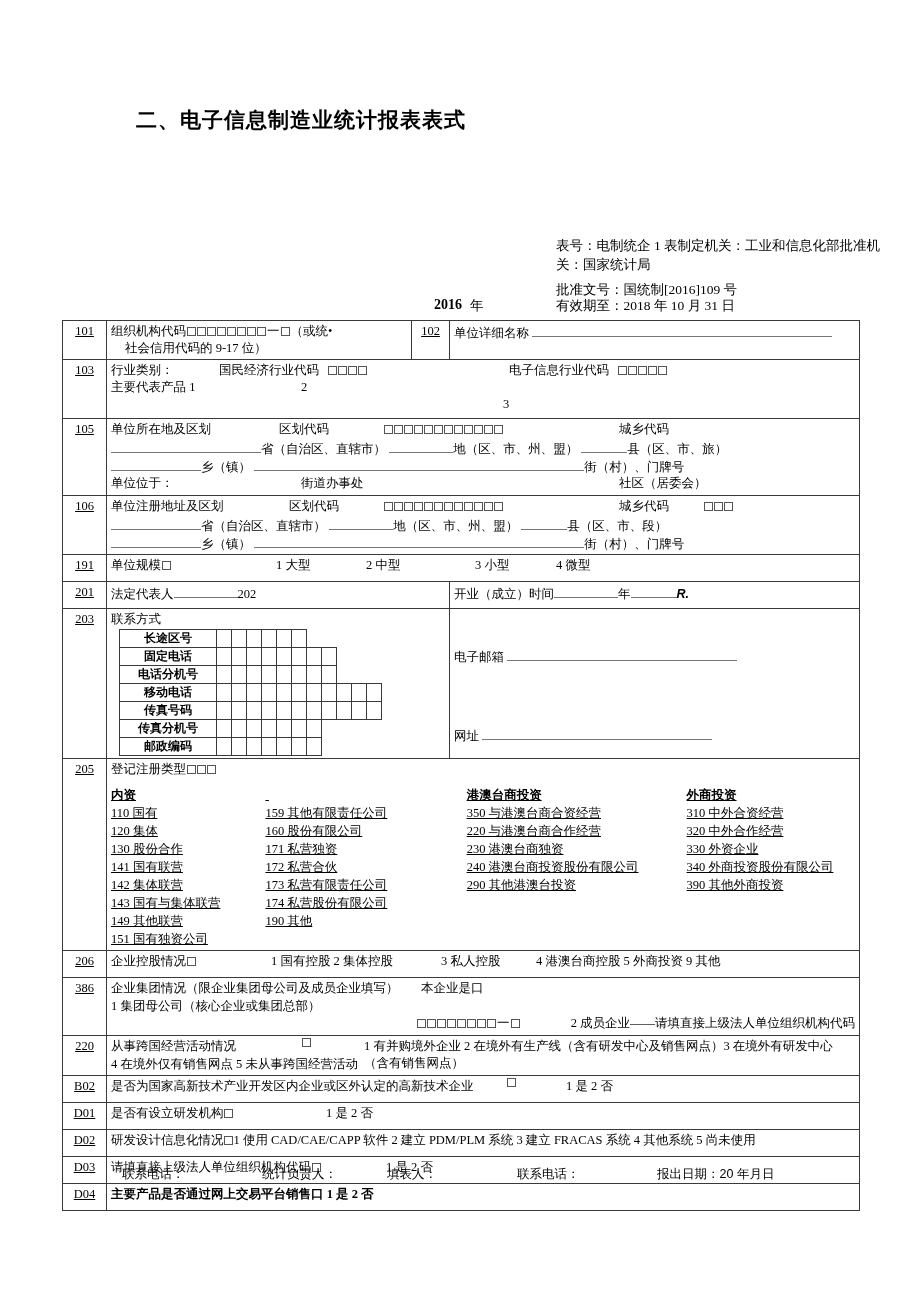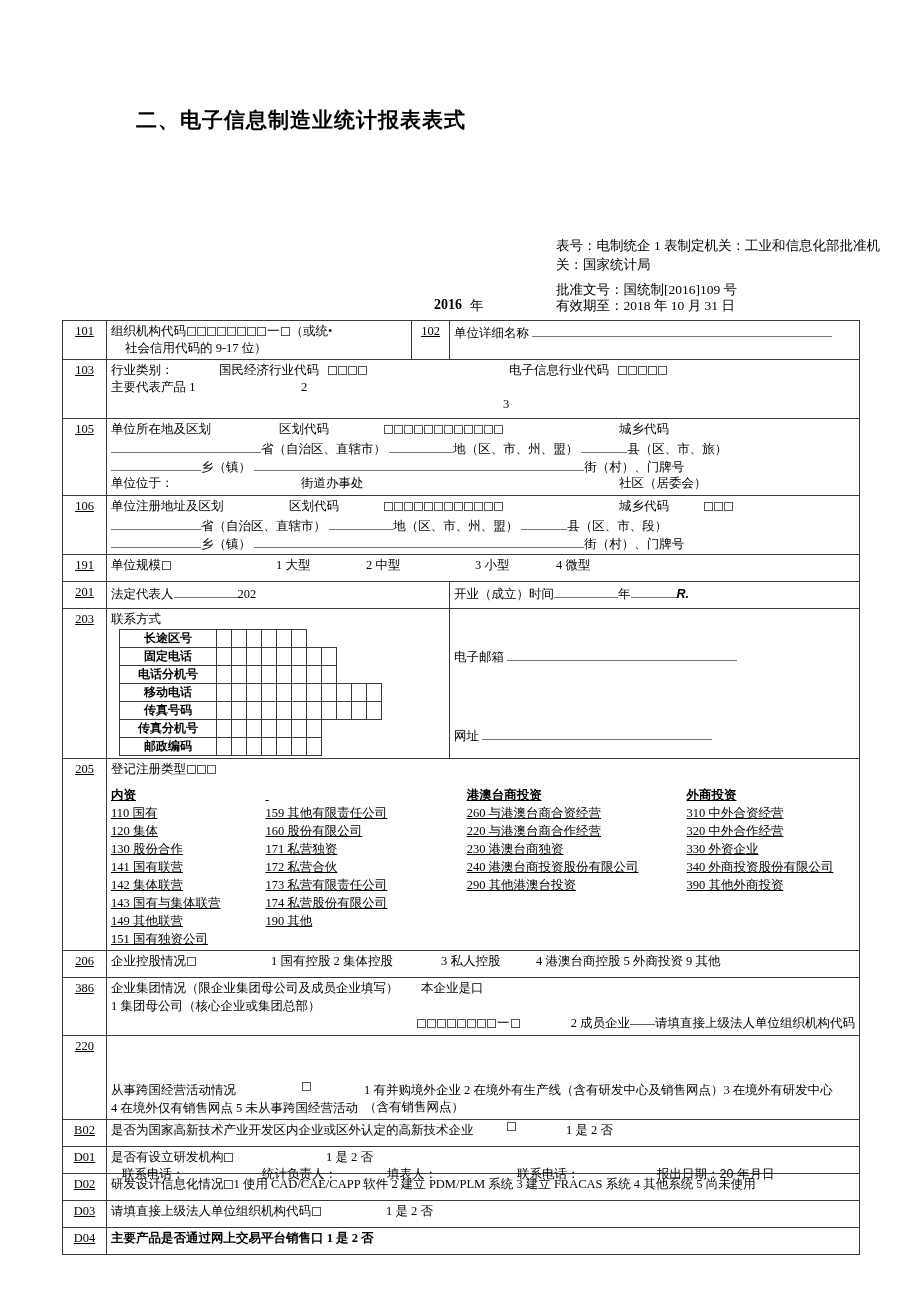--- a/index.html
+++ b/index.html
@@ -457,21 +457,21 @@
             <div>159 其他有限责任公司</div>
             <div>160 股份有限公司</div>
             <div>171 私营独资</div>
             <div>172 私营合伙</div>
             <div>173 私营有限责任公司</div>
             <div>174 私营股份有限公司</div>
             <div>190 其他</div>
           </div>
           <div class="reg-col reg-c3">
             <div class="reg-head">港澳台商投资</div>
-            <div>260 与港澳台商合资经营</div>
+            <div>350 与港澳台商合资经营</div>
             <div>220 与港澳台商合作经营</div>
             <div>230 港澳台商独资</div>
             <div>240 港澳台商投资股份有限公司</div>
             <div>290 其他港澳台投资</div>
           </div>
           <div class="reg-col reg-c4">
             <div class="reg-head">外商投资</div>
             <div>310 中外合资经营</div>
             <div>320 中外合作经营</div>
             <div>330 外资企业</div>
@@ -505,21 +505,21 @@
         <div style="position:relative;height:18px;text-align:right;">
           <span>2 成员企业——请填直接上级法人单位组织机构代码</span>
           <span style="position:absolute;left:305px;"><span class="sq"></span><span class="sq"></span><span class="sq"></span><span class="sq"></span><span class="sq"></span><span class="sq"></span><span class="sq"></span><span class="sq"></span><span class="dash">一</span><span class="sq"></span></span>
         </div>
       </td>
     </tr>
 
     <tr>
       <td class="code mid">220</td>
       <td colspan="3">
-        <div style="position:relative;height:18px;margin-top:44px;">
+        <div style="position:relative;height:18px;">
           <span>从事跨国经营活动情况</span>
           <span style="position:absolute;left:190px;" class="sq"></span>
           <span style="position:absolute;left:253px;">1 有并购境外企业 2 在境外有生产线（含有研发中心及销售网点）3 在境外有研发中心（含有销售网点）</span>
         </div>
         <div>4 在境外仅有销售网点 5 未从事跨国经营活动</div>
       </td>
     </tr>
 
     <tr>
       <td class="code mid">B02</td>

